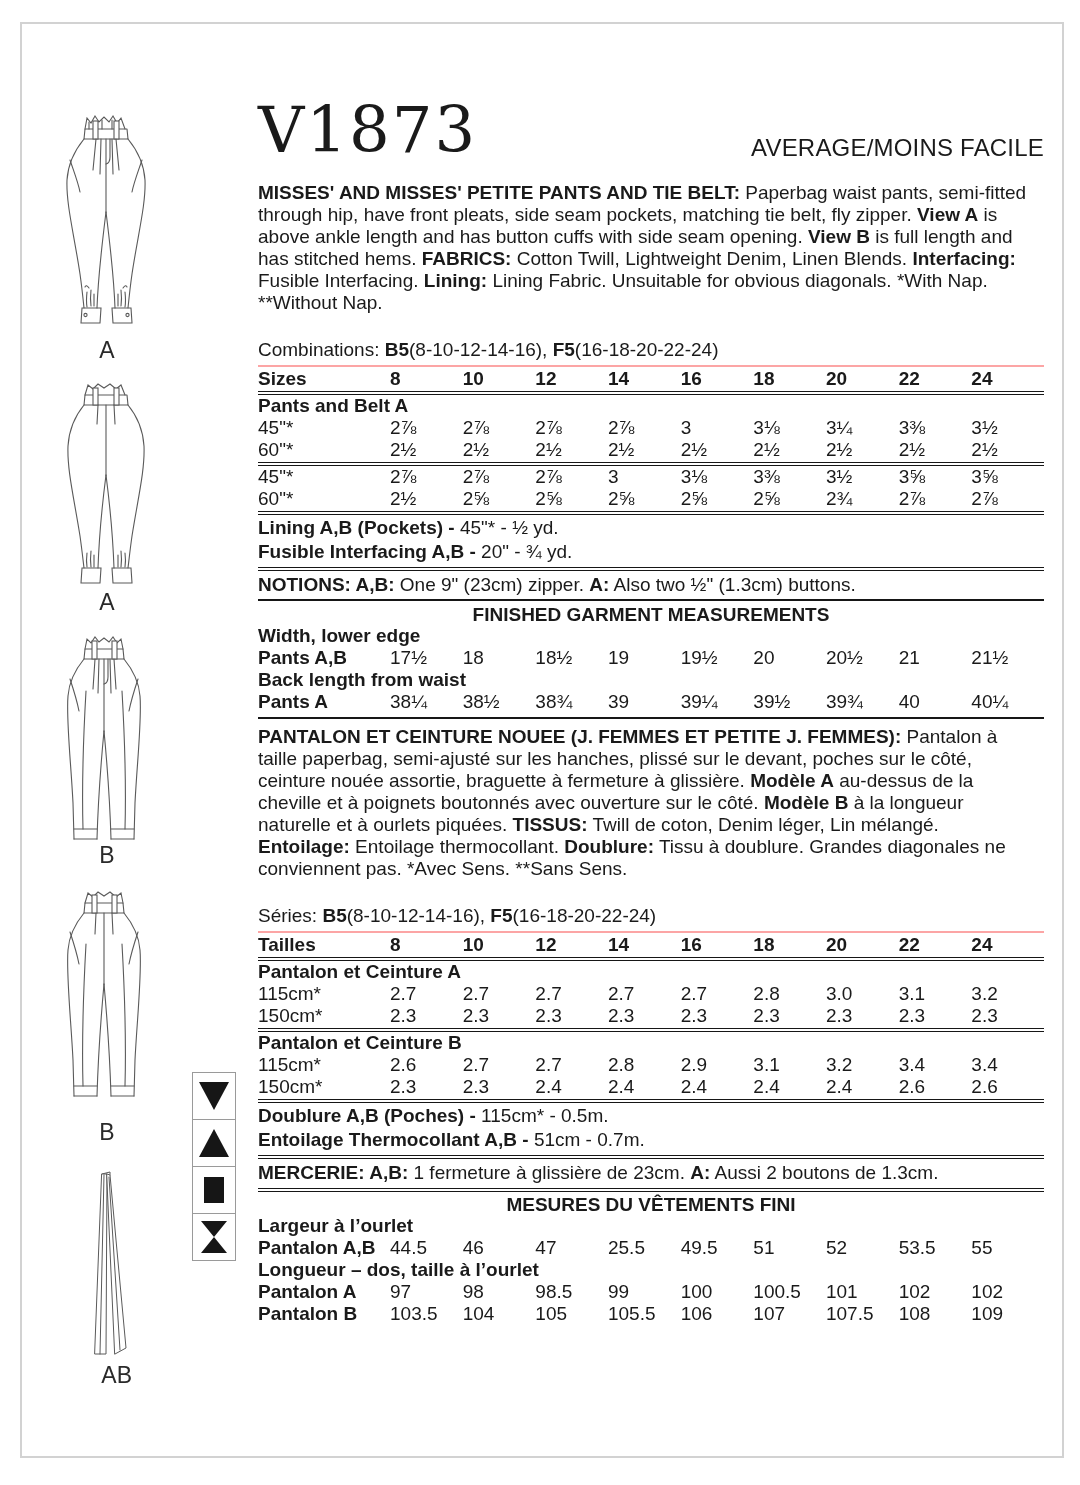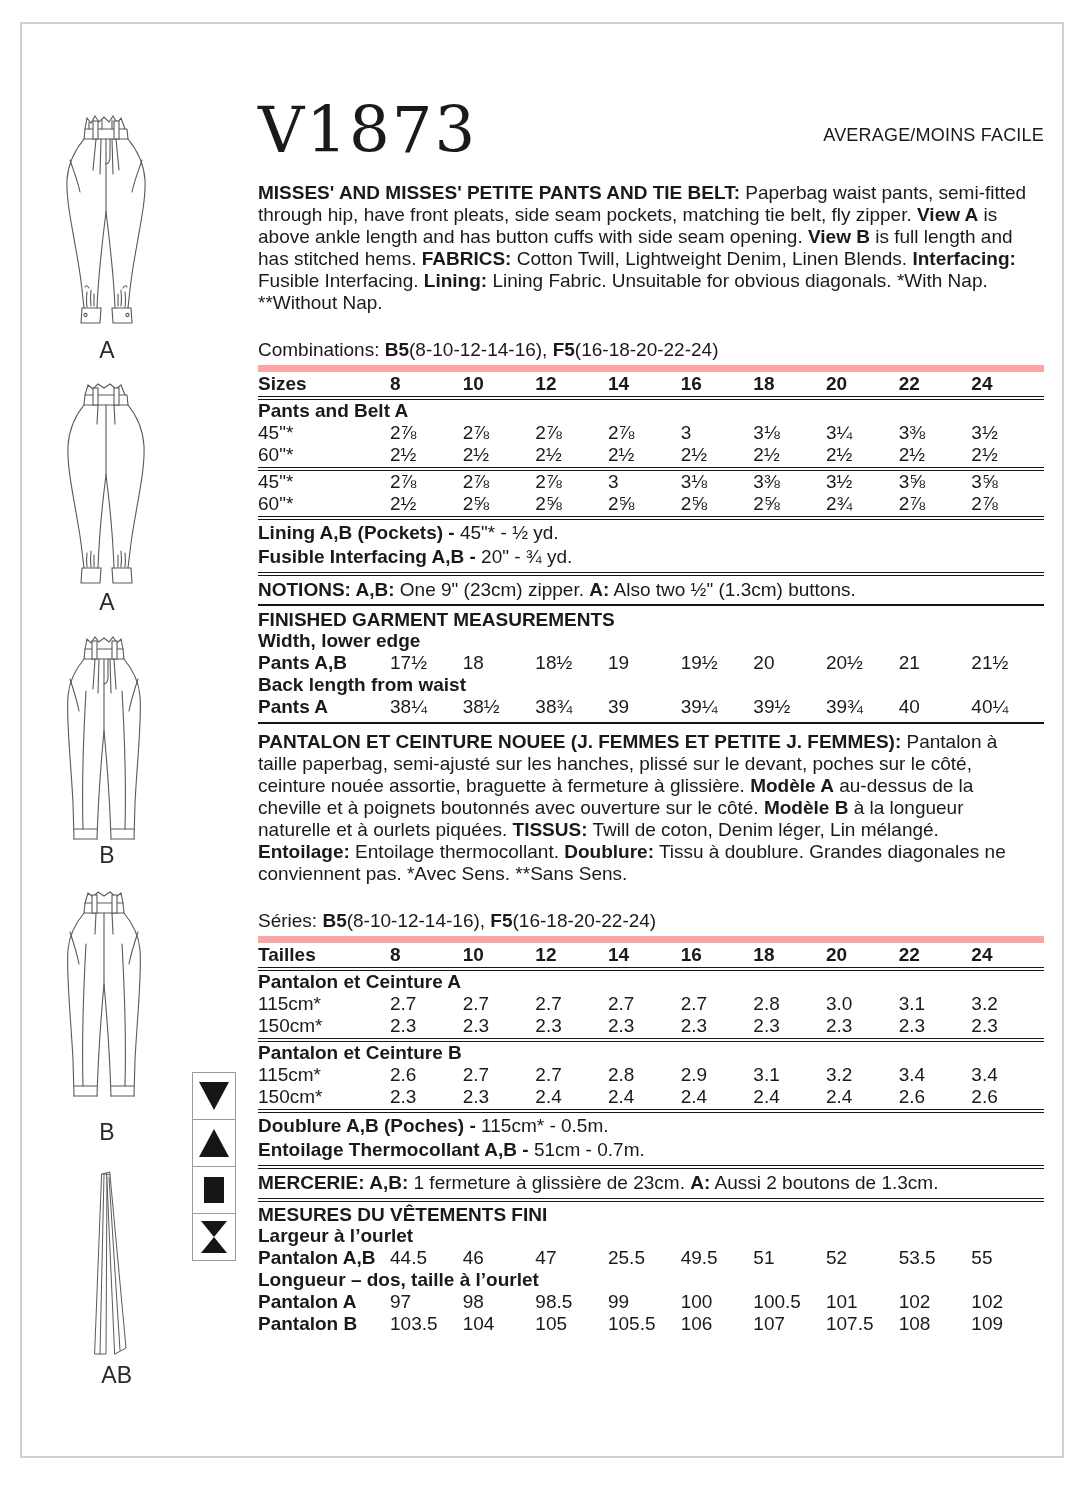--- a/index.html
+++ b/index.html
@@ -6,37 +6,37 @@
   html,body{margin:0;padding:0;background:#fff;}
   .sheet{position:relative;width:1080px;height:1485px;background:#ffffff;overflow:hidden;
          font-family:"Liberation Sans",sans-serif;color:#1a1a1a;}
   .frame{position:absolute;left:20px;top:22px;width:1040px;height:1432px;border:2px solid #d2d2d2;}
 
   
   .textcol{position:absolute;left:258px;top:98px;width:786px;}
   .titleblock{display:flex;justify-content:space-between;align-items:flex-end;margin:0 0 20px 0;gap:20px;}
   .pattern-number{font-family:"DejaVu Serif","Liberation Serif",serif;font-size:64px;line-height:64px;
                   letter-spacing:2px;font-weight:500;}
-  .difficulty{font-size:18px;line-height:28px;letter-spacing:0.2px;margin-bottom:13px;}
+  .difficulty{font-size:24px;line-height:28px;letter-spacing:0.2px;margin-bottom:0;}
 
   .desc{font-size:19px;line-height:22px;margin:0 16px 25px 0;}
   .combos{font-size:19px;line-height:22px;margin:0 0 4px 0;}
 
   .trow{display:grid;grid-template-columns:132px repeat(9,1fr);align-items:baseline;
         font-size:19px;line-height:22px;}
   .trow .stitle{grid-column:1/-1;font-weight:bold;}
   .trow .val,.trow .rlabel{text-align:left;}
-  .ruled .thead{border-top:7px solid #fca5a5;border-bottom:4px double #161616;padding:1px 0;}
+  .ruled .thead{border-top:2px solid #fca5a5;border-bottom:4px double #161616;padding:1px 0;}
   .thead .val,.thead .rlabel{font-weight:bold;}
   .ruled .sec-end{border-bottom:4px double #161616;padding-bottom:1px;}
   .measure .rlabel{font-weight:bold;}
 
   .yardline{font-size:19px;line-height:22px;margin:2px 0 0 0;}
   .noteline{font-size:19px;line-height:23px;margin:1px 0;}
-  .sec-title{font-size:19px;line-height:21px;font-weight:bold;margin:2px 0 0 0;}
+  .sec-title{font-size:19px;line-height:21px;font-weight:bold;margin:2px 0 0 0;text-align:center;}
 
   hr{border:none;margin:0;}
   hr.dbl{border-top:4px double #161616;margin:4px 0 2px 0;}
   hr.solid{border-top:2px solid #161616;margin:3px 0 3px 0;}
   hr.gap{border-top:2px solid #161616;margin:4px 0 7px 0;}
 
   
   .illus{position:absolute;}
   .illus svg{display:block;}
   .view-label{position:absolute;font-size:23px;line-height:24px;color:#2a2a2a;text-align:center;}

